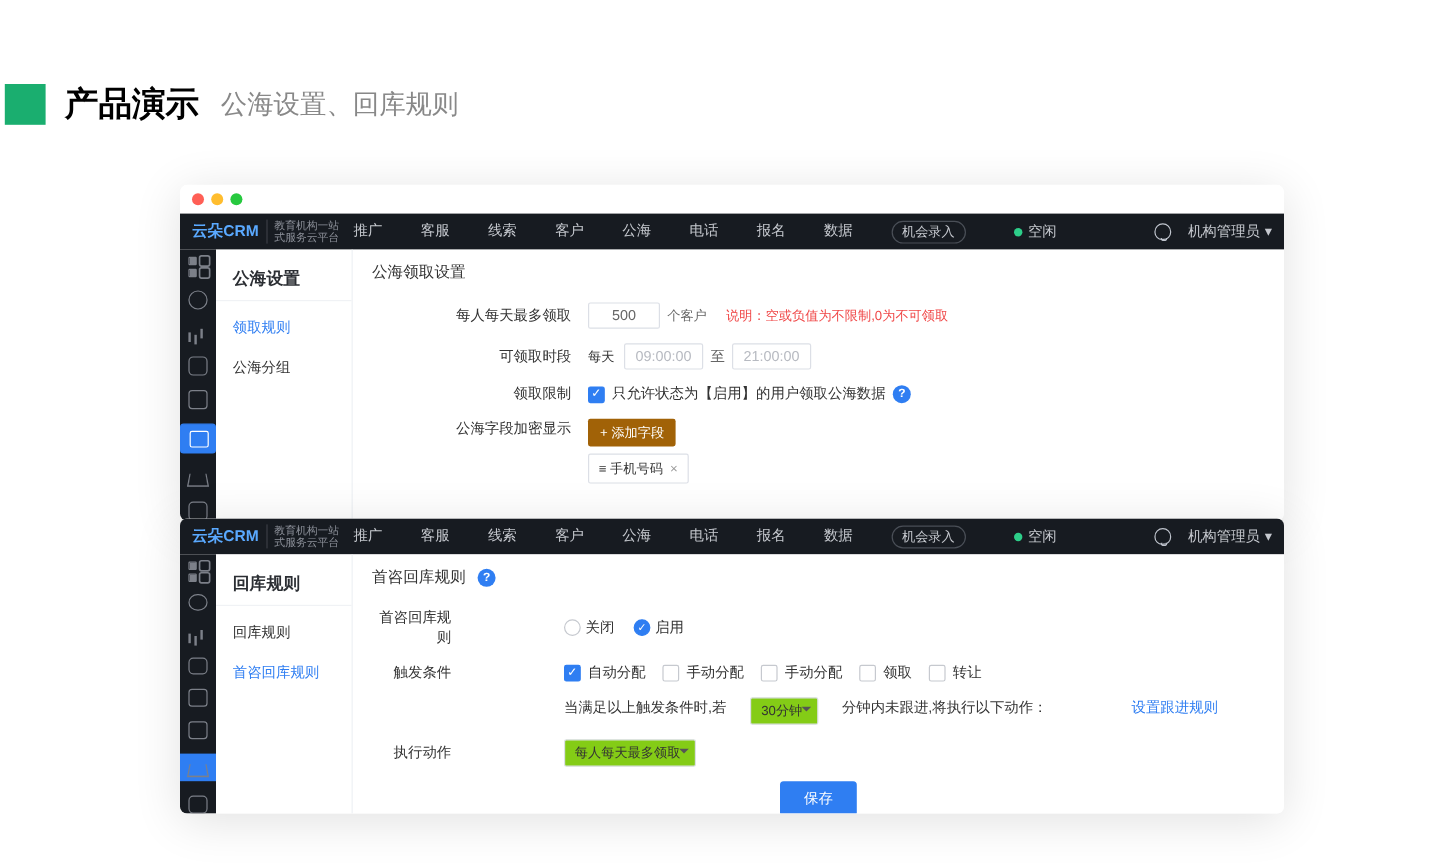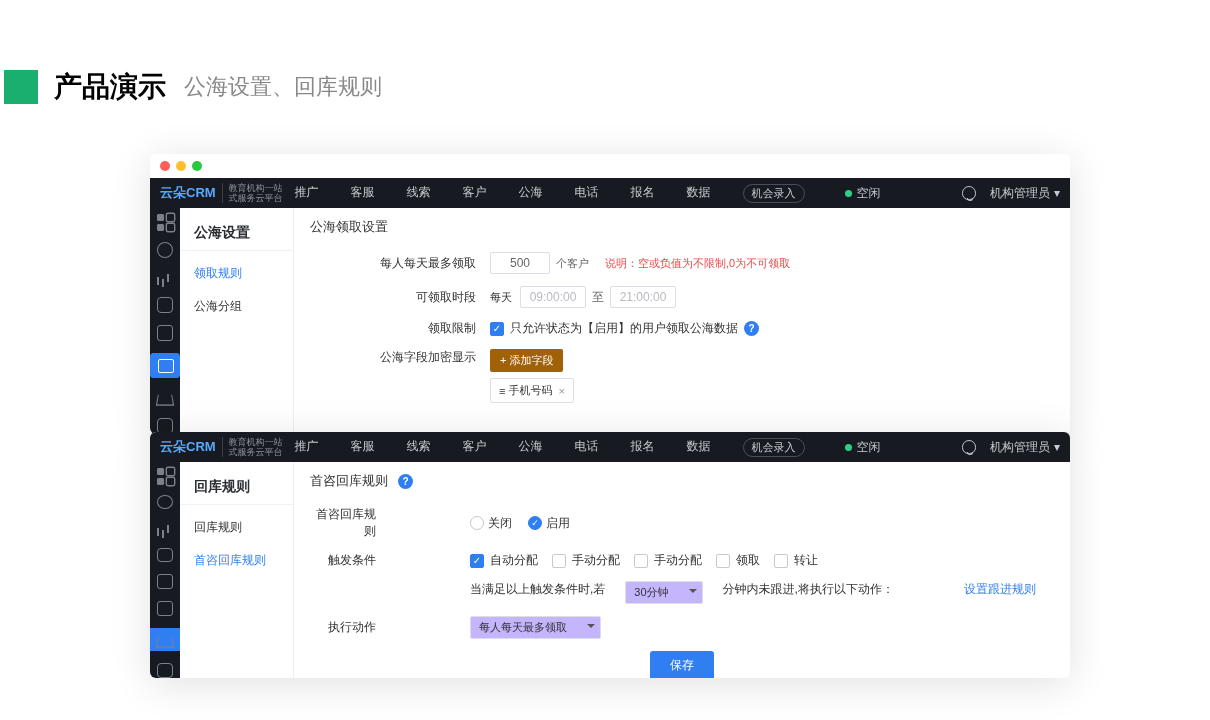--- a/index.html
+++ b/index.html
@@ -75,21 +75,21 @@
 .tag-box .x{margin-left:6px;color:#999;cursor:pointer}
 
 .radio{width:14px;height:14px;border:1px solid #c6c9cf;border-radius:50%;display:inline-flex;align-items:center;justify-content:center;margin-right:4px;flex-shrink:0}
 .radio.on{border-color:#2f7ef2;background:#2f7ef2}
 .radio.on:after{content:"✓";color:#fff;font-size:9px}
 .radio-group{display:flex;align-items:flex-end;gap:6px}
 .radio-group label{display:flex;align-items:center;margin-right:10px;font-size:12px}
 .ck-row{display:flex;align-items:center;gap:4px;flex-wrap:wrap}
 .ck-row label{display:flex;align-items:center;margin-right:10px;font-size:12px}
 .exec-line{display:flex;align-items:flex-start;gap:20px;font-size:12px;flex-wrap:wrap}
-.dd{border:1px solid #dcdfe6;border-radius:2px;padding:3px 33px 3px 8px;font-size:11px;position:relative;background:#c4b5fd;cursor:pointer}
+.dd{border:1px solid #dcdfe6;border-radius:2px;padding:3px 12px 3px 8px;font-size:11px;position:relative;background:#84cc16;cursor:pointer}
 .dd:after{content:"";position:absolute;right:5px;top:7px;border:4px solid transparent;border-top-color:#555}
 .link{color:#2f7ef2;cursor:pointer}
 .save-btn{background:#2f7ef2;color:#fff;border:none;border-radius:3px;padding:6px 20px;font-size:12px;cursor:pointer;margin:8px auto 0;display:block}
 </style>
 </head>
 <body>
 
 <div class="slide-header">
   <div class="green-block"></div>
   <div class="slide-title">产品演示</div>

